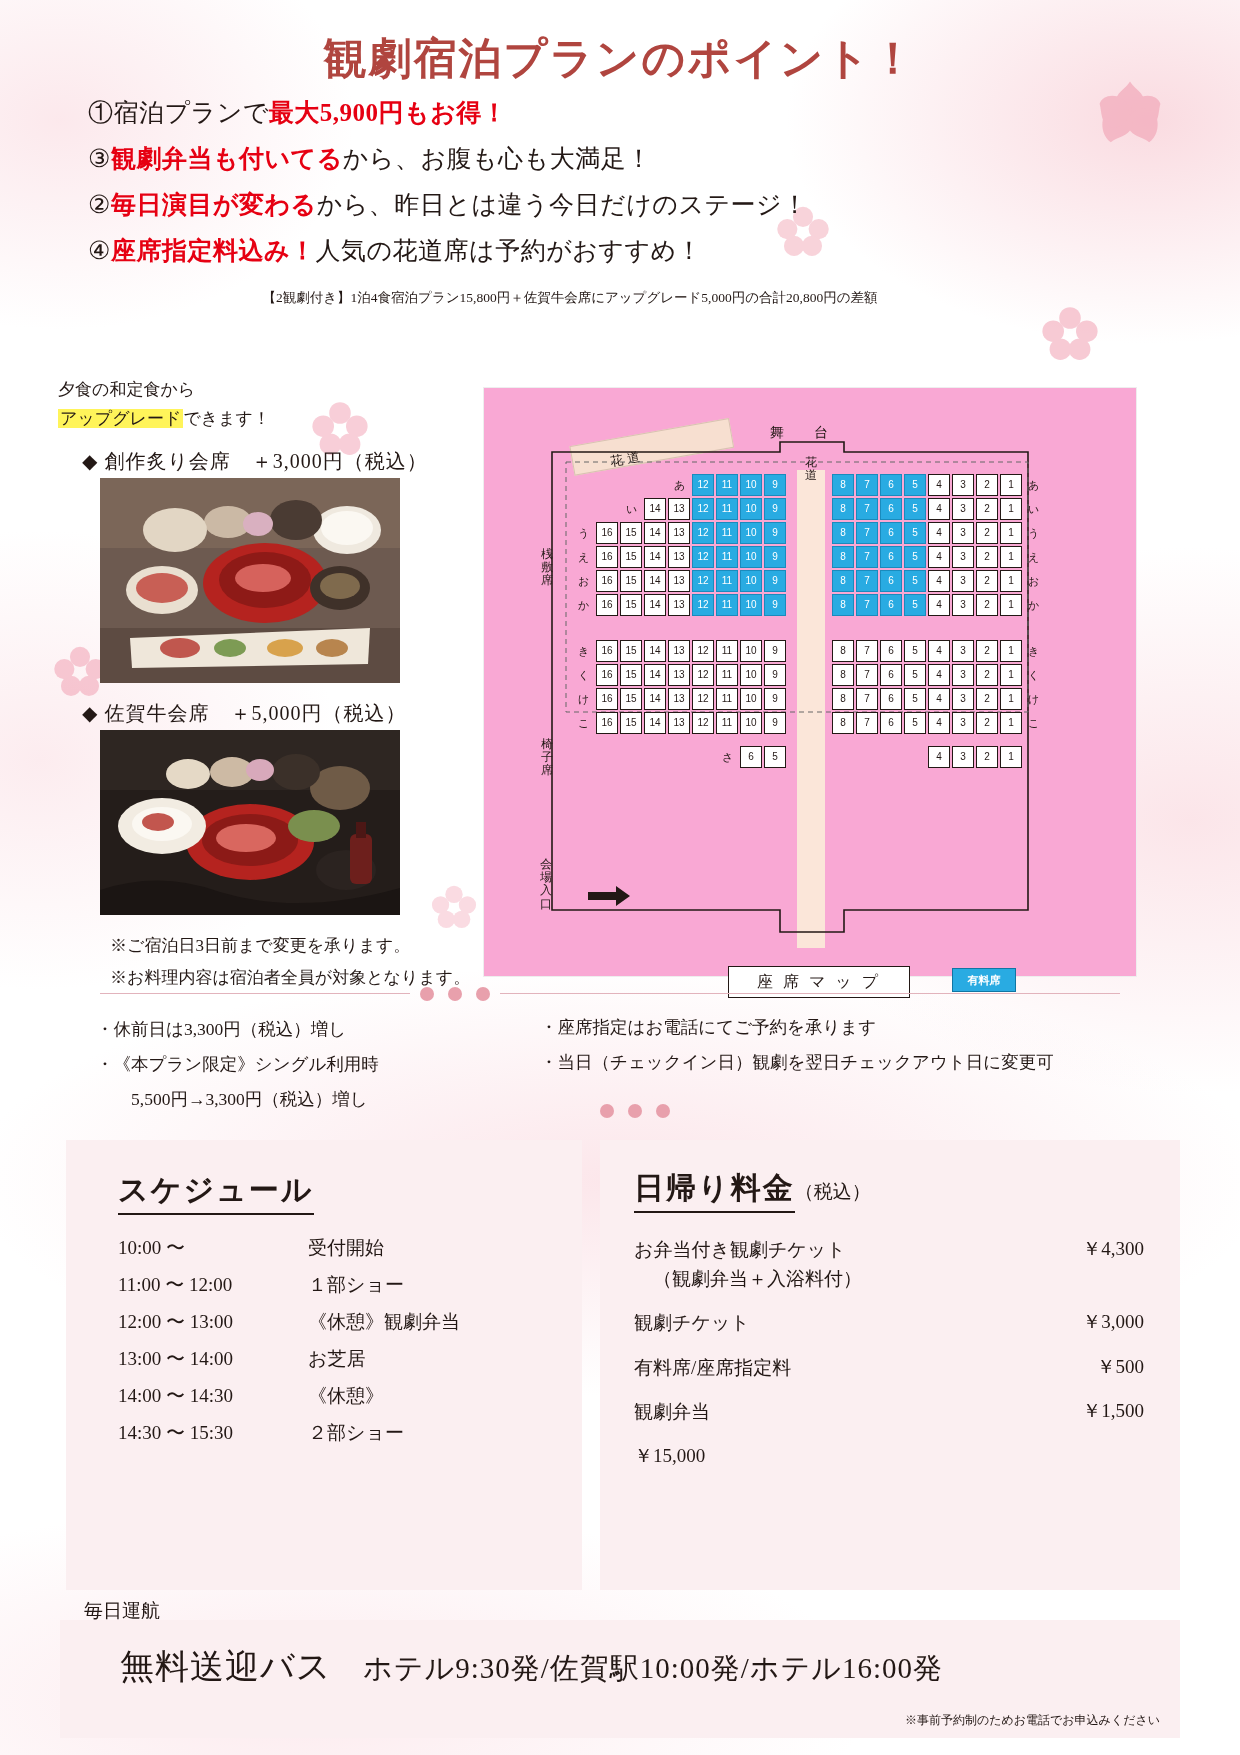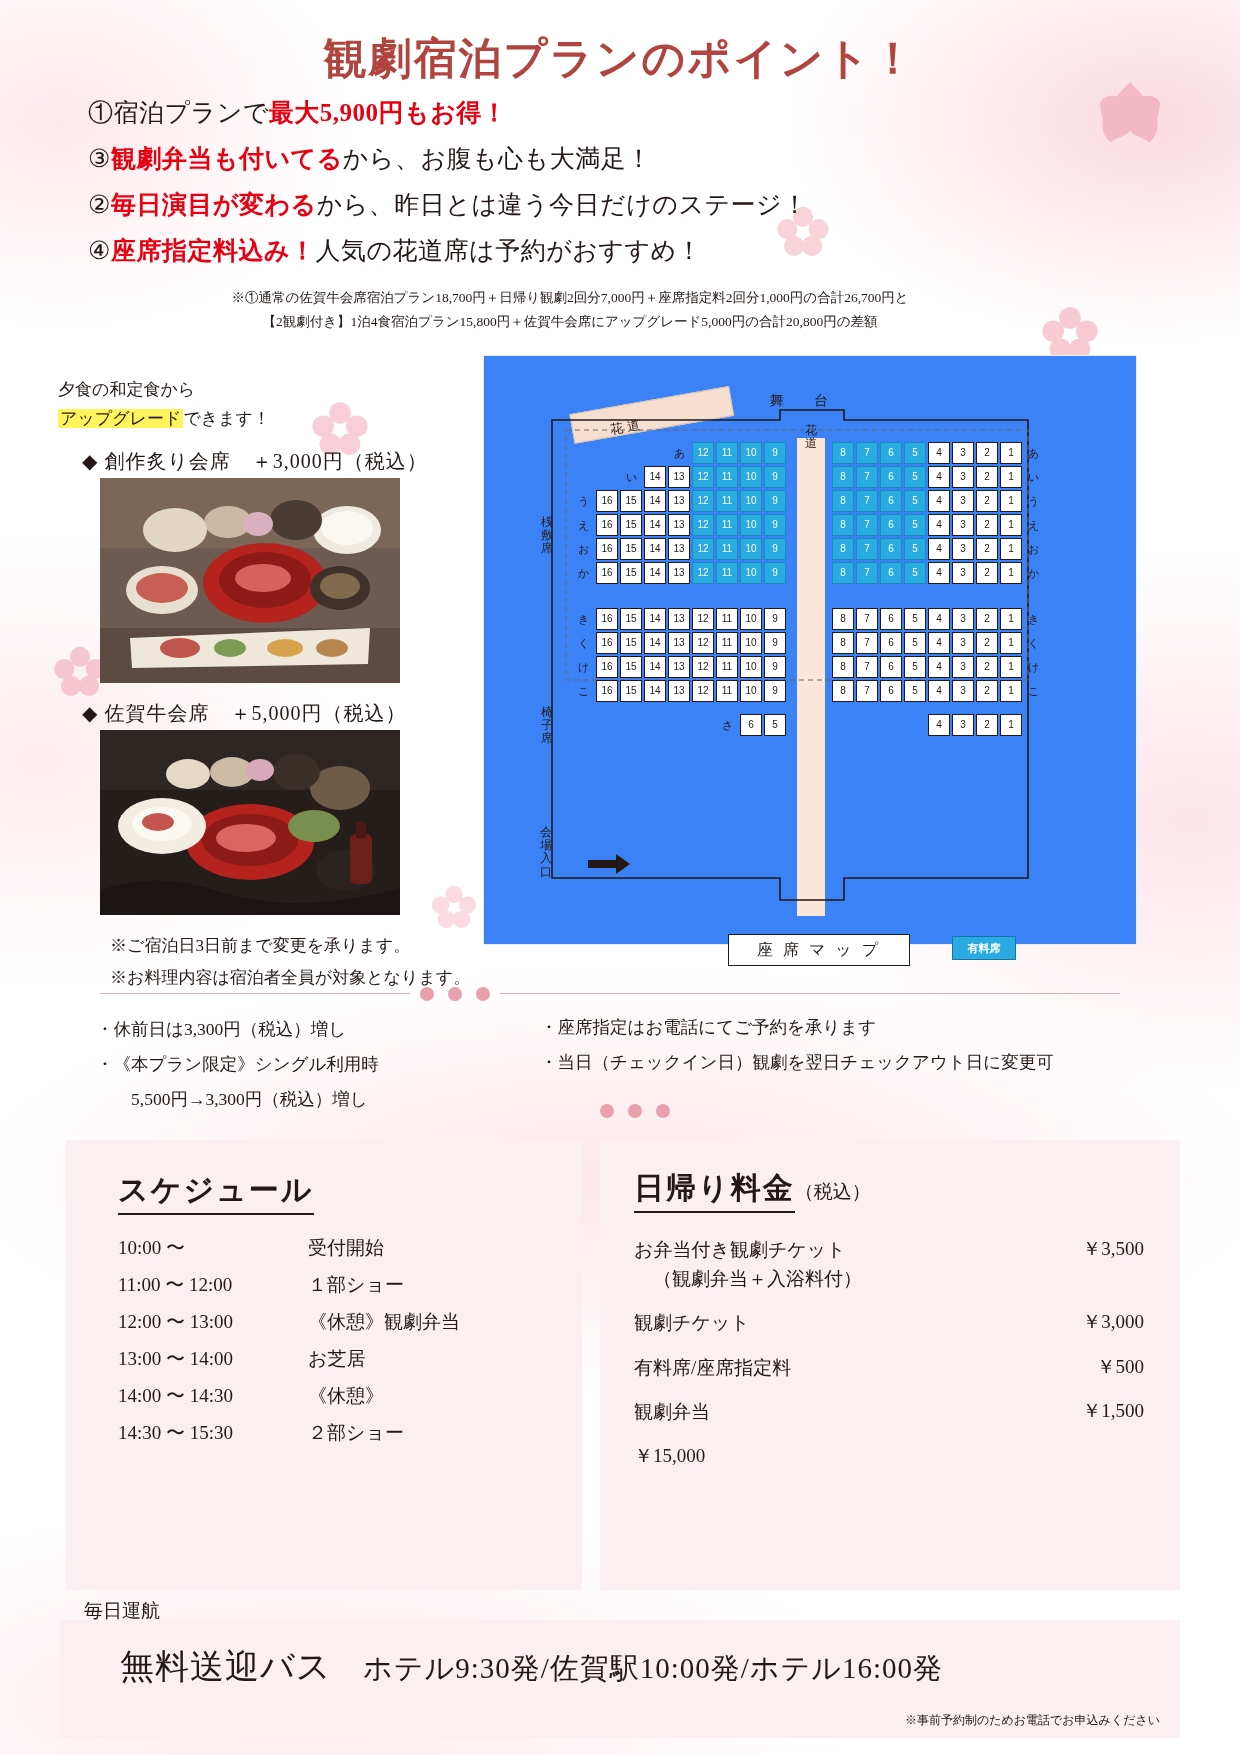--- a/index.html
+++ b/index.html
@@ -28,21 +28,21 @@
   .red{color:#e60012;font-weight:bold;}
   .note{position:absolute;left:120px;top:286px;width:900px;font-size:13.5px;line-height:1.75;text-align:center;}
   
   .upg-lead{position:absolute;left:58px;top:378px;font-size:17px;line-height:1.45;}
   .hl{background:#fff45a;padding:0 2px;}
   .dish-label{position:absolute;font-size:20px;letter-spacing:1px;}
   .photo{position:absolute;background:#5b4a44;overflow:hidden;border:0;}
   .photo .inner{width:100%;height:100%;}
   .small-note{position:absolute;font-size:17px;line-height:1.9;}
   
-  .map-card{position:absolute;left:484px;top:356px;width:652px;height:588px;background:#3b82f6;
+  .map-card{position:absolute;left:484px;top:388px;width:652px;height:588px;background:#f9a8d4;
     box-shadow:0 0 0 1px #eee;}
   .map-inner{position:absolute;left:48px;top:30px;width:516px;height:530px;}
   .stage-label{position:absolute;font-size:14px;letter-spacing:8px;}
   .hanamichi-band{position:absolute;background:#f7dfd0;border:1px solid #d9c2b2;}
   .vert-band{position:absolute;left:265px;top:52px;width:28px;height:478px;background:#fbe6d9;}
   .seat{position:absolute;width:20px;height:20px;border:1px solid #231815;background:#fff;
     font-size:10px;line-height:20px;text-align:center;font-family:"Liberation Sans",sans-serif;}
   .seat.paid{background:#29abe2;border-color:#1a8bbd;color:#fff;}
   .rowlab{position:absolute;font-size:11px;}
   .mapcap{position:absolute;left:196px;top:548px;width:180px;height:30px;border:1px solid #231815;
@@ -142,21 +142,20 @@
 <div class="title">観劇宿泊プランのポイント！</div>
 
 <div class="points">
   <div class="pt"><span>①</span><span>宿泊プランで</span><span class="red">最大5,900円もお得！</span></div>
   <div class="pt"><span>③</span><span class="red">観劇弁当も付いてる</span><span>から、お腹も心も大満足！</span></div>
   <div class="pt"><span>②</span><span class="red">毎日演目が変わる</span><span>から、昨日とは違う今日だけのステージ！</span></div>
   <div class="pt"><span>④</span><span class="red">座席指定料込み！</span><span>人気の花道席は予約がおすすめ！</span></div>
 </div>
 
 <div class="note">
-  <div>※①通常の佐賀牛会席宿泊プラン18,700円＋日帰り観劇2回分7,000円＋座席指定料2回分1,000円の合計26,700円と</div>
   <div>【2観劇付き】1泊4食宿泊プラン15,800円＋佐賀牛会席にアップグレード5,000円の合計20,800円の差額</div>
 </div>
 
 <div class="upg-lead">
   <div>夕食の和定食から</div>
   <div style="margin-top:4px;">
     <span class="hl">アップグレード</span><span>できます！</span>
   </div>
 </div>
 
@@ -486,21 +485,21 @@
 <div class="panel" style="left:600px;top:1140px;width:580px;height:450px;">
   <div style="position:absolute;left:34px;top:28px;">
     <span class="panel-title">日帰り料金</span><span style="font-size:19px;">（税込）</span>
   </div>
   <div id="price-rows" style="position:absolute;left:34px;top:96px;width:510px;">
       <div class="price-row">
         <div class="price-name">
           <div>お弁当付き観劇チケット</div>
           <div>　（観劇弁当＋入浴料付）</div>
         </div>
-        <div class="price-val">￥3,500</div>
+        <div class="price-val">￥4,300</div>
       </div>
       <div class="price-row">
         <div class="price-name">
           <div>観劇チケット</div>
         </div>
         <div class="price-val">￥3,000</div>
       </div>
       <div class="price-row">
         <div class="price-name">
           <div>有料席/座席指定料</div>

